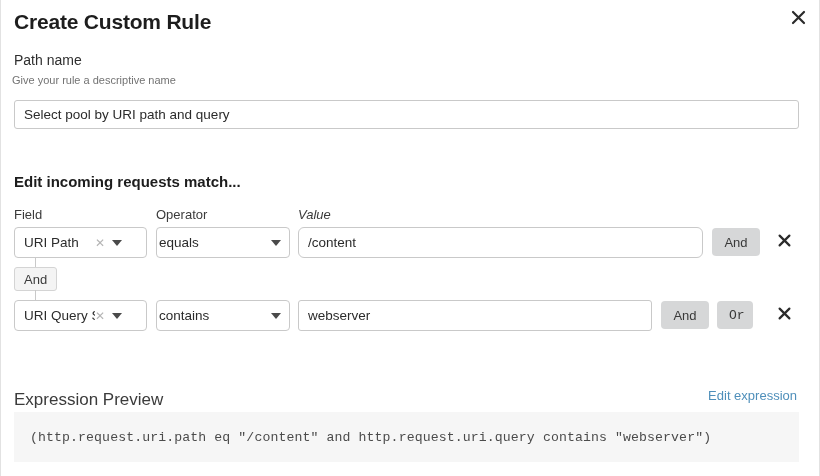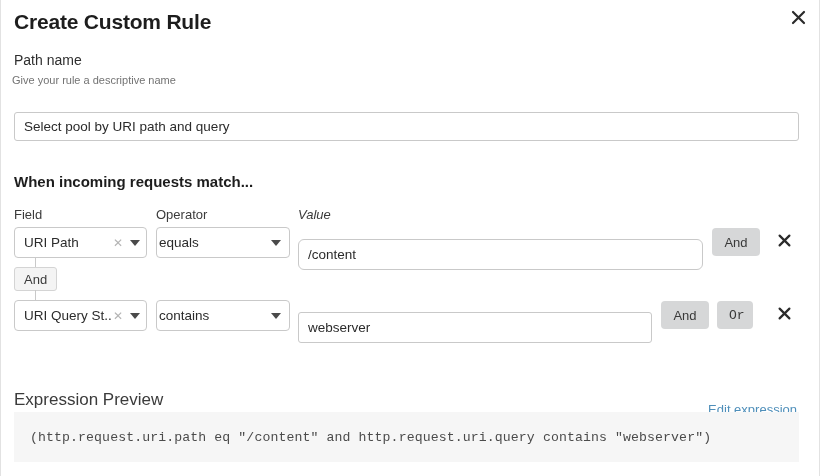--- a/index.html
+++ b/index.html
@@ -71,21 +71,20 @@
     position: absolute;
     box-sizing: border-box;
     border: 1px solid #c9c9c9;
     border-radius: 3px;
     background: #ffffff;
     font-family: "Liberation Sans", sans-serif;
     font-size: 13.5px;
     color: #2b2b2b;
     padding: 0 9px;
     outline: none;
-    margin-top: 12px;
   }
   #rule-name-input {
     left: 13px;
     top: 100px;
     width: 785px;
     height: 29px;
   }
 
   
   .match-heading {
@@ -125,21 +124,21 @@
     background: #ffffff;
     display: flex;
     align-items: center;
     cursor: pointer;
     user-select: none;
   }
   .field-select {
     left: 13px;
     width: 133px;
     padding-left: 9px;
-    padding-right: 6px;
+    padding-right: 24px;
   }
   .operator-select {
     left: 155px;
     width: 134px;
     padding-left: 2px;
     padding-right: 8px;
   }
   .sel-text {
     flex: 1 1 auto;
     font-size: 13.5px;
@@ -233,21 +232,21 @@
   .preview-label {
     position: absolute;
     left: 13px;
     top: 390px;
     font-size: 17px;
     color: #3b3b3b;
   }
   .edit-link {
     position: absolute;
     right: 22px;
-    top: 402px;
+    top: 388px;
     font-size: 13px;
     color: #4f8fba;
     text-decoration: none;
     cursor: pointer;
     margin-left: 42px;
   }
   .preview-box {
     position: absolute;
     left: 13px;
     top: 412px;
@@ -279,21 +278,21 @@
       <svg width="15" height="15" viewBox="0 0 15 15" aria-hidden="true">
         <path d="M2 2 L13 13 M13 2 L2 13" stroke="#2b2b2b" stroke-width="2.2" stroke-linecap="round"></path>
       </svg>
     </span>
   </button>
 
   <div class="section-label" id="rule-name-label">Path name</div>
   <div class="help-text">Give your rule a descriptive name</div>
   <input class="text-input" id="rule-name-input" type="text" value="Select pool by URI path and query" style="">
 
-  <div class="match-heading">When incoming requests match...</div>
+  <div class="match-heading">Edit incoming requests match...</div>
 
   <div class="col-label" id="label-field">Field</div>
   <div class="col-label" id="label-operator">Operator</div>
   <div class="col-label" id="label-value">Value</div>
 
   <div class="cond-row" id="cond-row-0">
     <div class="select-box field-select">
       <span class="sel-text">URI Path</span>
       <span class="clear-x">✕</span>
       <span class="caret"></span>

